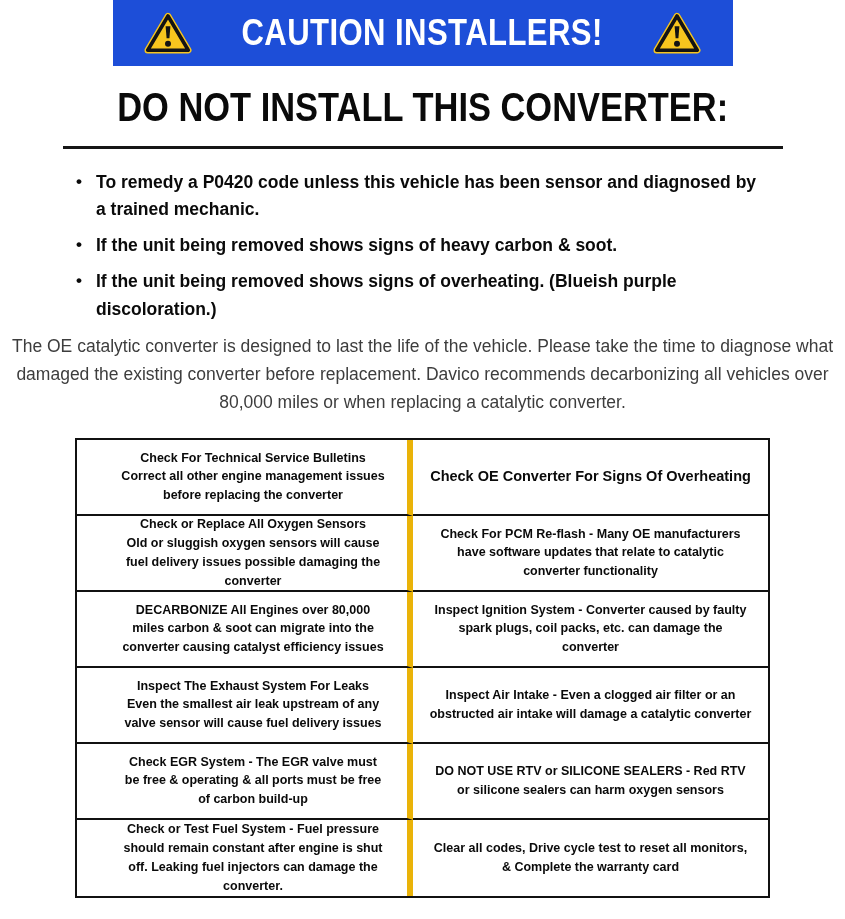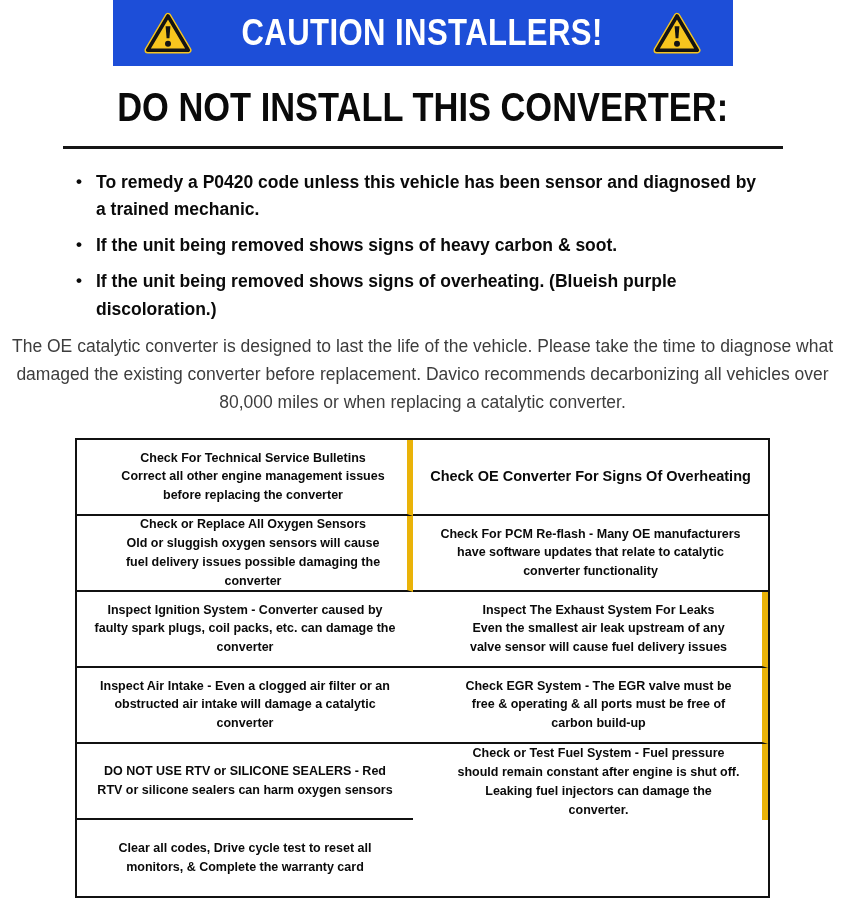--- a/index.html
+++ b/index.html
@@ -177,20 +177,21 @@
 
   <div class="info-table">
     <div class="cell left">Check For Technical Service Bulletins
 Correct all other engine management issues before replacing the converter</div>
     <div class="cell right big">Check OE Converter For Signs Of Overheating</div>
 
     <div class="cell left">Check or Replace All Oxygen Sensors
 Old or sluggish oxygen sensors will cause fuel delivery issues possible damaging the converter</div>
     <div class="cell right">Check For PCM Re-flash - Many OE manufacturers have software updates that relate to catalytic converter functionality</div>
 
+    <div class="cell left">DECARBONIZE All Engines over 80,000 miles carbon &amp; soot can migrate into the converter causing catalyst efficiency issues</div>
     <div class="cell right">Inspect Ignition System - Converter caused by faulty spark plugs, coil packs, etc. can damage the converter</div>
 
     <div class="cell left">Inspect The Exhaust System For Leaks
 Even the smallest air leak upstream of any valve sensor will cause fuel delivery issues</div>
     <div class="cell right">Inspect Air Intake - Even a clogged air filter or an obstructed air intake will damage a catalytic converter</div>
 
     <div class="cell left">Check EGR System - The EGR valve must be free &amp; operating &amp; all ports must be free of carbon build-up</div>
     <div class="cell right">DO NOT USE RTV or SILICONE SEALERS - Red RTV or silicone sealers can harm oxygen sensors</div>
 
     <div class="cell left last">Check or Test Fuel System - Fuel pressure should remain constant after engine is shut off.  Leaking fuel injectors can damage the converter.</div>

